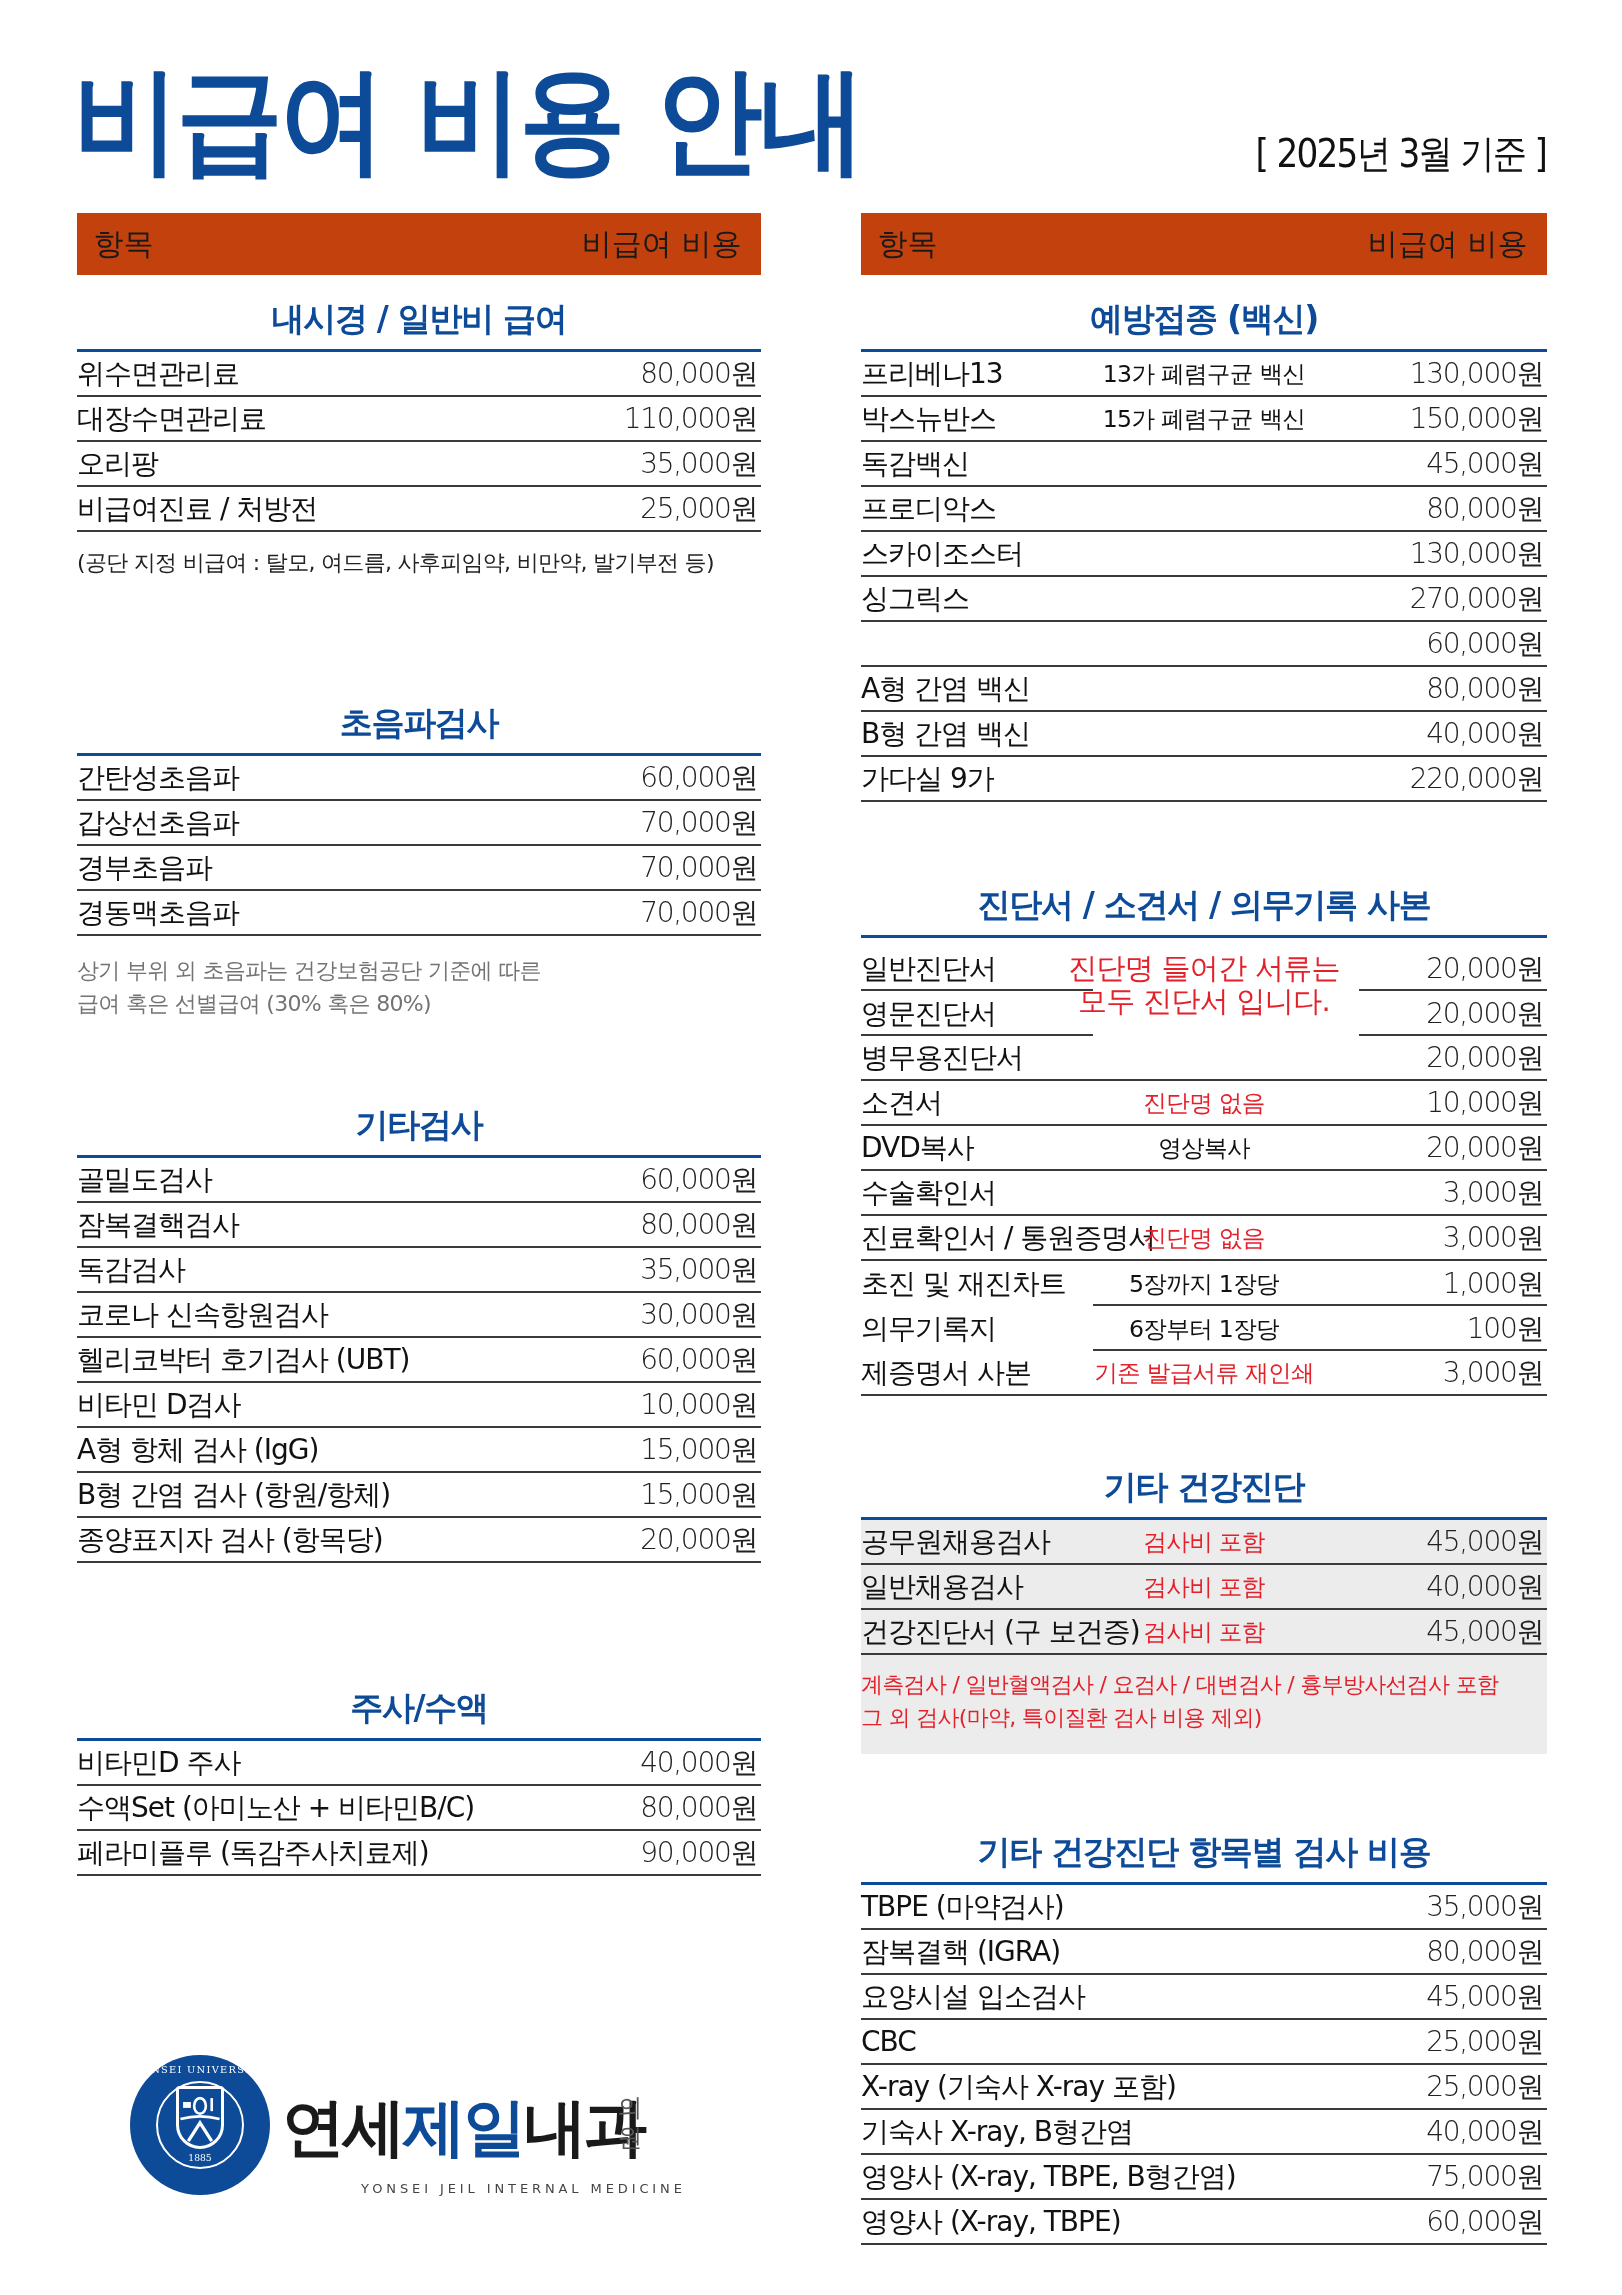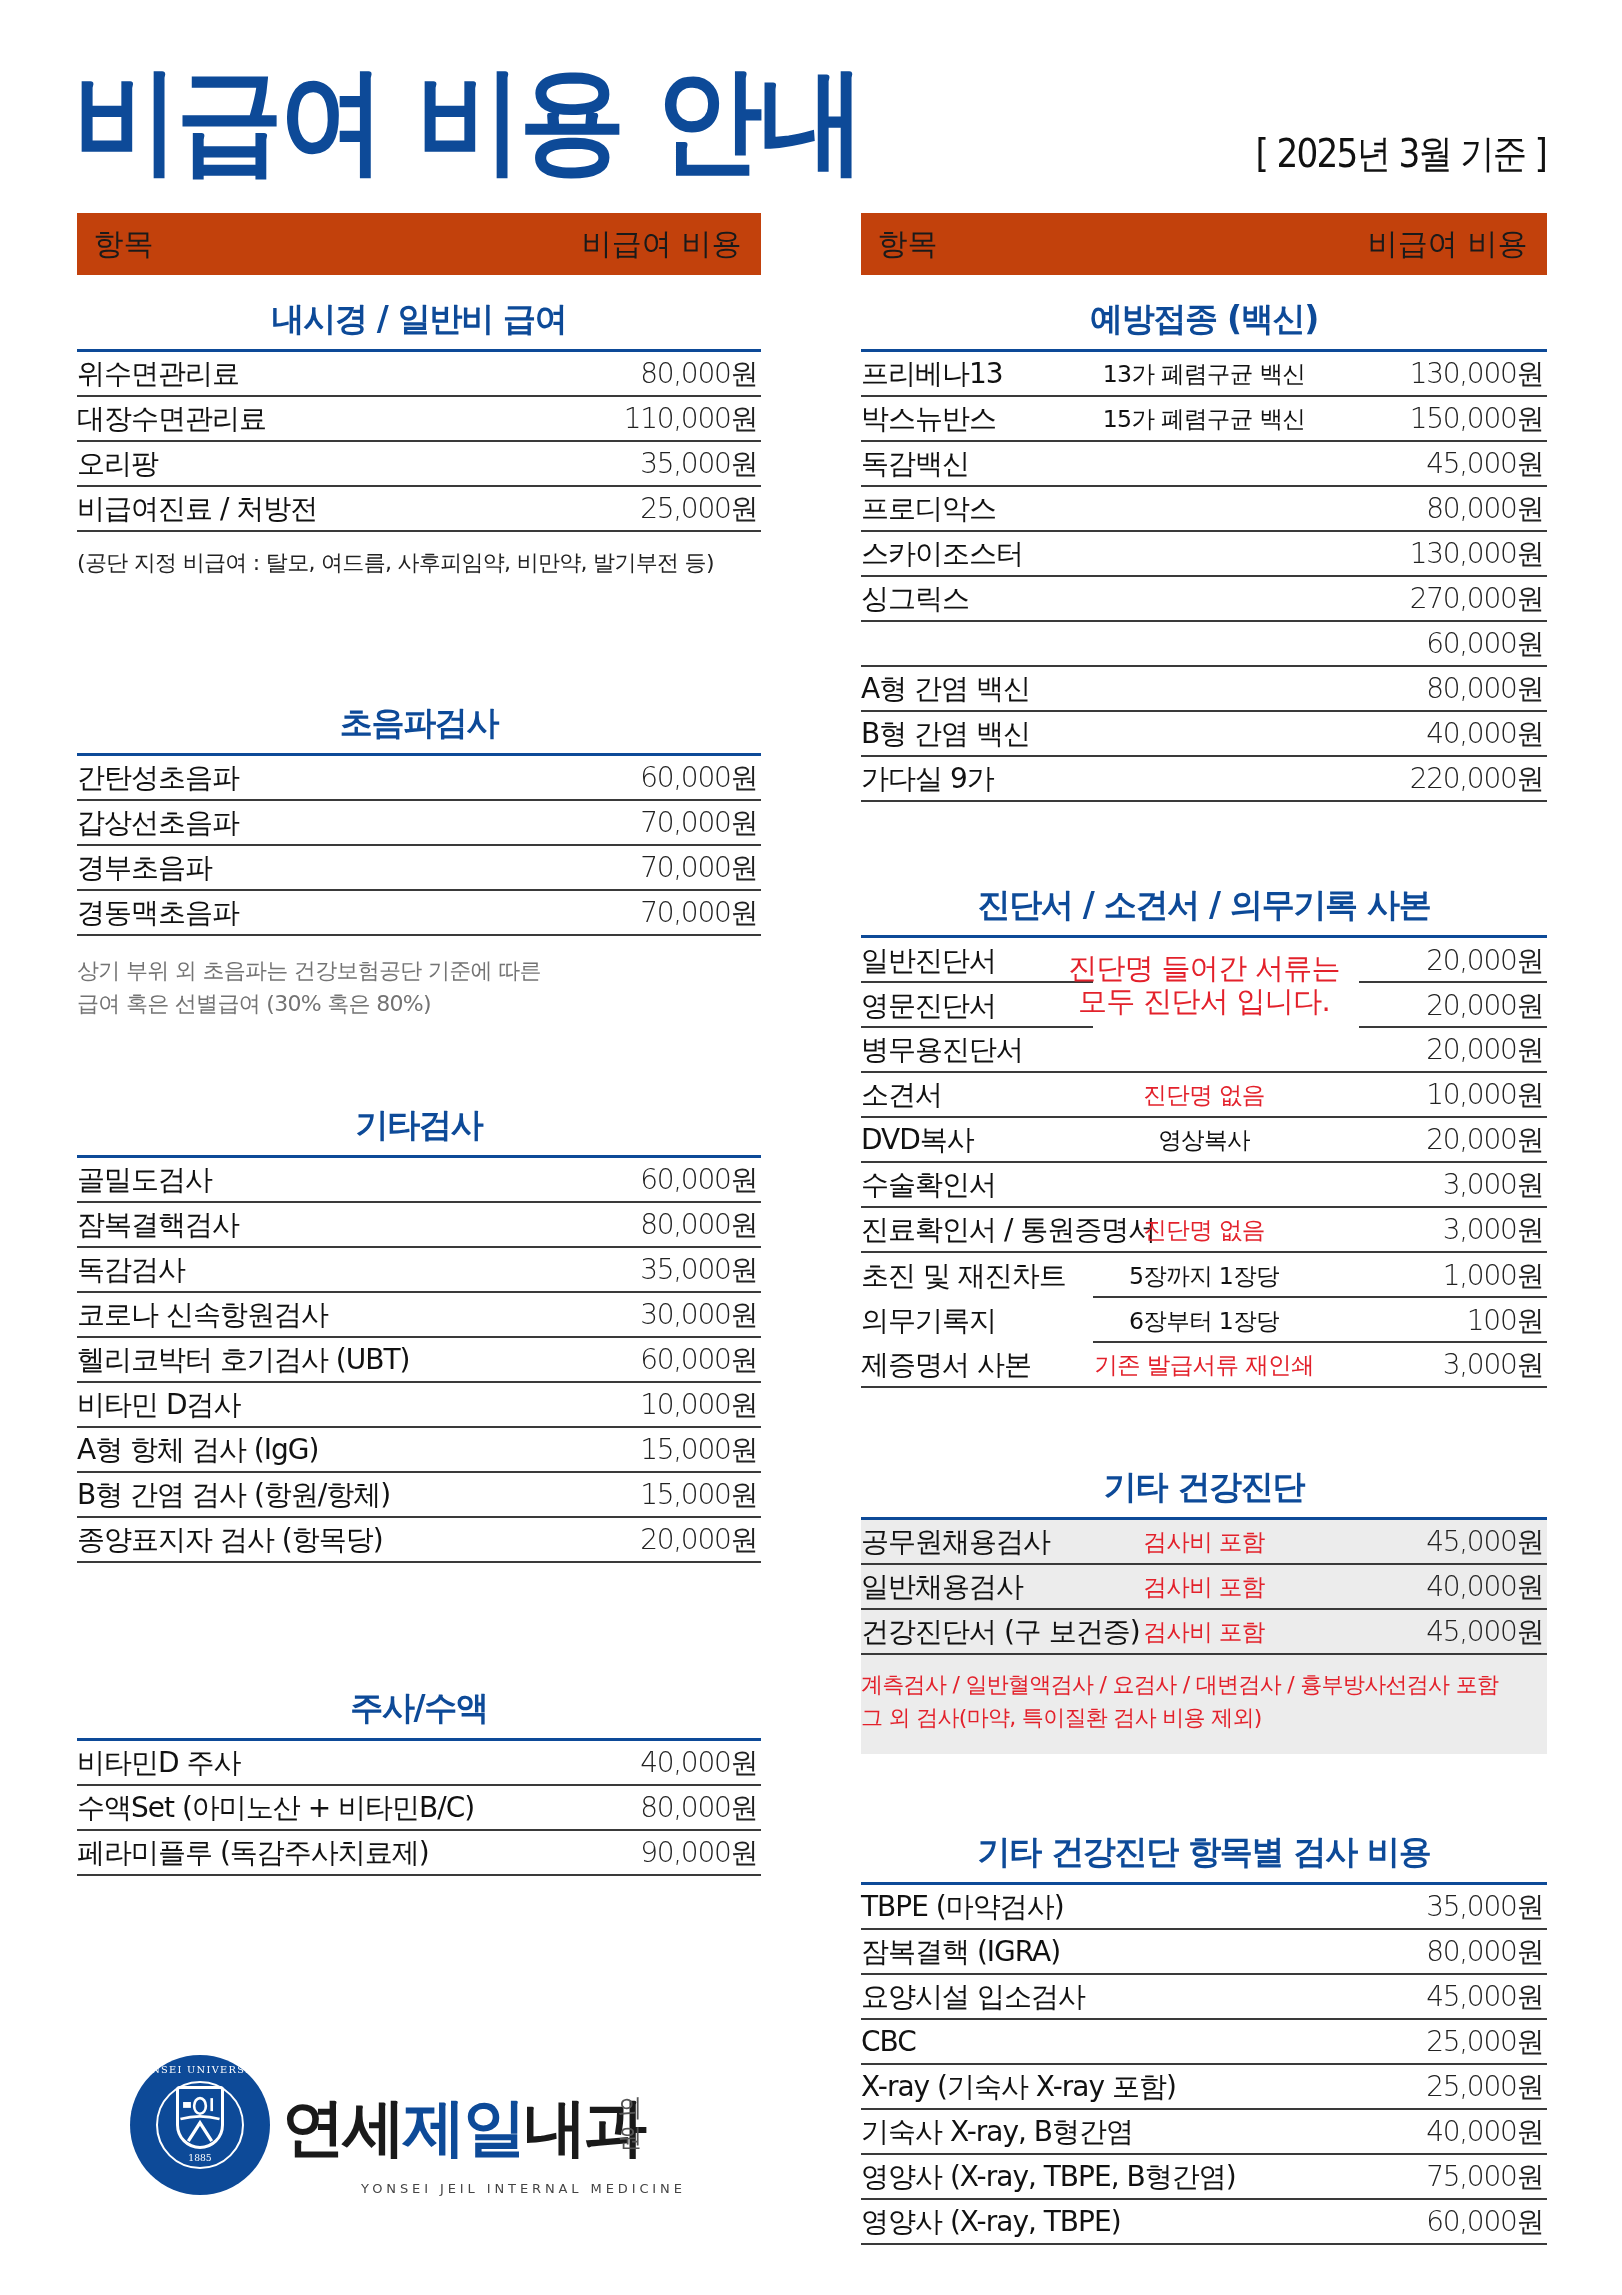--- a/index.html
+++ b/index.html
@@ -220,21 +220,21 @@
     </div>
   </div>
 
   <div class="section" style="top:661px;">
     <div class="sec-title">진단서 / 소견서 / 의무기록 사본</div>
     <div class="sec-body" style="position:relative;">
       <div class="merged-note" style="top:14.4px;">
         <div>진단명 들어간 서류는</div>
         <div>모두 진단서 입니다.</div>
       </div>
-      <div class="row" style="border-bottom:none;">
+      <div class="row" style="border-bottom:none;margin-top:8px;">
           <span class="name">일반진단서</span>
           <span class="price">20,000원</span>
         <div class="split-line" style="left:0; width:232px; bottom:0;"></div>
         <div class="split-line" style="right:0; width:188px; bottom:0;"></div>
       </div>
       <div class="row" style="border-bottom:none;">
           <span class="name">영문진단서</span>
           <span class="price">20,000원</span>
         <div class="split-line" style="left:0; width:232px; bottom:0;"></div>
         <div class="split-line" style="right:0; width:188px; bottom:0;"></div>

